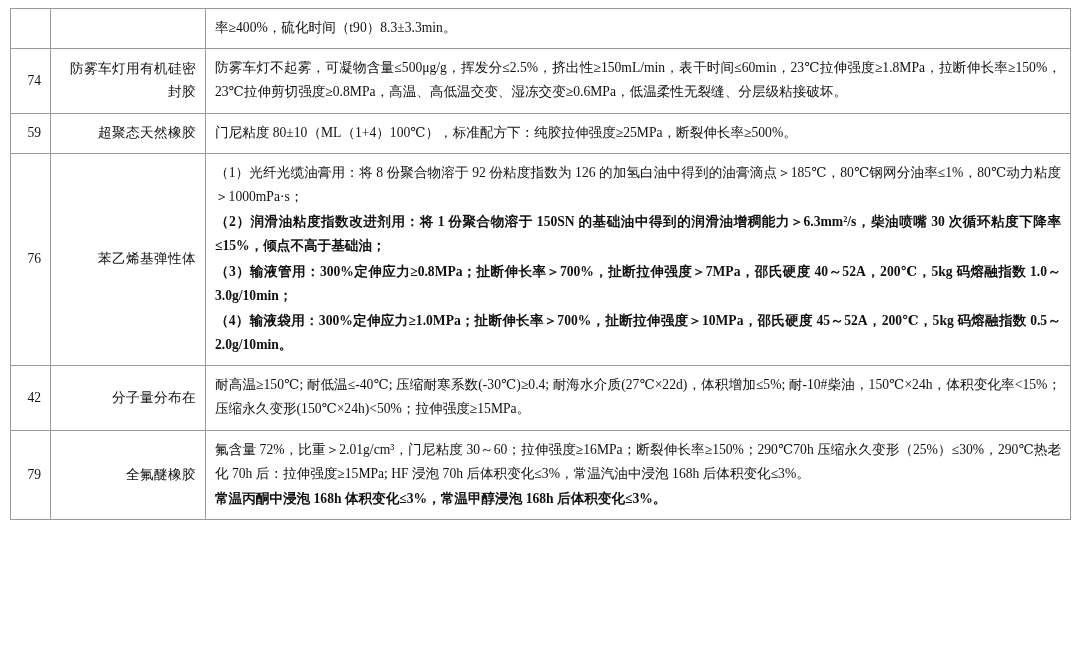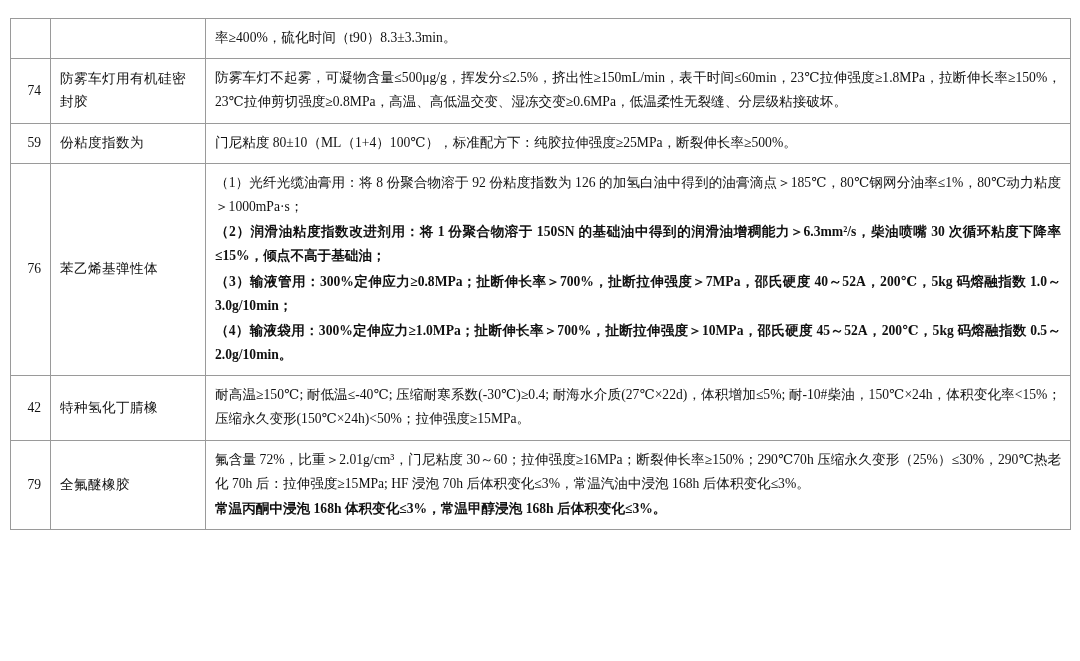--- a/index.html
+++ b/index.html
@@ -18,41 +18,41 @@
     position: relative;
     width: 1080px;
     height: 661px;
     box-sizing: border-box;
     padding: 0 10px;
   }
   table.spec-table {
     width: 1060px;
     border-collapse: collapse;
     table-layout: fixed;
-    margin-top: 18px;
+    margin-top: 8px;
   }
   table.spec-table td {
     border: 1px solid #9a9a9a;
     vertical-align: middle;
     padding: 7px 9px 8px 9px;
     font-size: 13.6px;
     line-height: 1.72;
     color: #111;
   }
   col.c-num { width: 40px; }
   col.c-name { width: 155px; }
   col.c-desc { width: 865px; }
 
   td.num {
     text-align: right;
     font-size: 13.6px;
     vertical-align: middle;
   }
   td.name {
-    text-align: left;
+    text-align: right;
     padding-left: 14px;
     letter-spacing: 0.4px;
     vertical-align: middle;
   }
   td.desc {
     text-align: justify;
     text-justify: inter-ideograph;
     vertical-align: middle;
   }
   td.desc p {
@@ -88,38 +88,38 @@
       </tr>
       <tr>
         <td class="num">74</td>
         <td class="name">防雾车灯用有机硅密封胶</td>
         <td class="desc">
           <p>防雾车灯不起雾，可凝物含量≤500μg/g，挥发分≤2.5%，挤出性≥150mL/min，表干时间≤60min，23℃拉伸强度≥1.8MPa，拉断伸长率≥150%，23℃拉伸剪切强度≥0.8MPa，高温、高低温交变、湿冻交变≥0.6MPa，低温柔性无裂缝、分层级粘接破坏。</p>
         </td>
       </tr>
       <tr>
         <td class="num">59</td>
-        <td class="name">份粘度指数为</td>
+        <td class="name">超聚态天然橡胶</td>
         <td class="desc">
           <p>门尼粘度 80±10（ML（1+4）100℃），标准配方下：纯胶拉伸强度≥25MPa，断裂伸长率≥500%。</p>
         </td>
       </tr>
       <tr>
         <td class="num">76</td>
         <td class="name">苯乙烯基弹性体</td>
         <td class="desc">
           <p>（1）光纤光缆油膏用：将 8 份聚合物溶于 92 份粘度指数为 126 的加氢白油中得到的油膏滴点＞185℃，80℃钢网分油率≤1%，80℃动力粘度＞1000mPa·s；</p>
           <p>（2）润滑油粘度指数改进剂用：将 1 份聚合物溶于 150SN 的基础油中得到的润滑油增稠能力＞6.3mm²/s，柴油喷嘴 30 次循环粘度下降率≤15%，倾点不高于基础油；</p>
           <p>（3）输液管用：300%定伸应力≥0.8MPa；扯断伸长率＞700%，扯断拉伸强度＞7MPa，邵氏硬度 40～52A，200℃，5kg 码熔融指数 1.0～3.0g/10min；</p>
           <p>（4）输液袋用：300%定伸应力≥1.0MPa；扯断伸长率＞700%，扯断拉伸强度＞10MPa，邵氏硬度 45～52A，200℃，5kg 码熔融指数 0.5～2.0g/10min。</p>
         </td>
       </tr>
       <tr>
         <td class="num">42</td>
-        <td class="name">特种氢化丁腈橡</td>
+        <td class="name">分子量分布在</td>
         <td class="desc">
           <p>耐高温≥150℃; 耐低温≤-40℃; 压缩耐寒系数(-30℃)≥0.4; 耐海水介质(27℃×22d)，体积增加≤5%; 耐-10#柴油，150℃×24h，体积变化率&lt;15%；压缩永久变形(150℃×24h)&lt;50%；拉伸强度≥15MPa。</p>
         </td>
       </tr>
       <tr>
         <td class="num">79</td>
         <td class="name">全氟醚橡胶</td>
         <td class="desc">
           <p>氟含量 72%，比重＞2.01g/cm³，门尼粘度 30～60；拉伸强度≥16MPa；断裂伸长率≥150%；290℃70h 压缩永久变形（25%）≤30%，290℃热老化 70h 后：拉伸强度≥15MPa; HF 浸泡 70h 后体积变化≤3%，常温汽油中浸泡 168h 后体积变化≤3%。</p>
           <p>常温丙酮中浸泡 168h 体积变化≤3%，常温甲醇浸泡 168h 后体积变化≤3%。</p>

